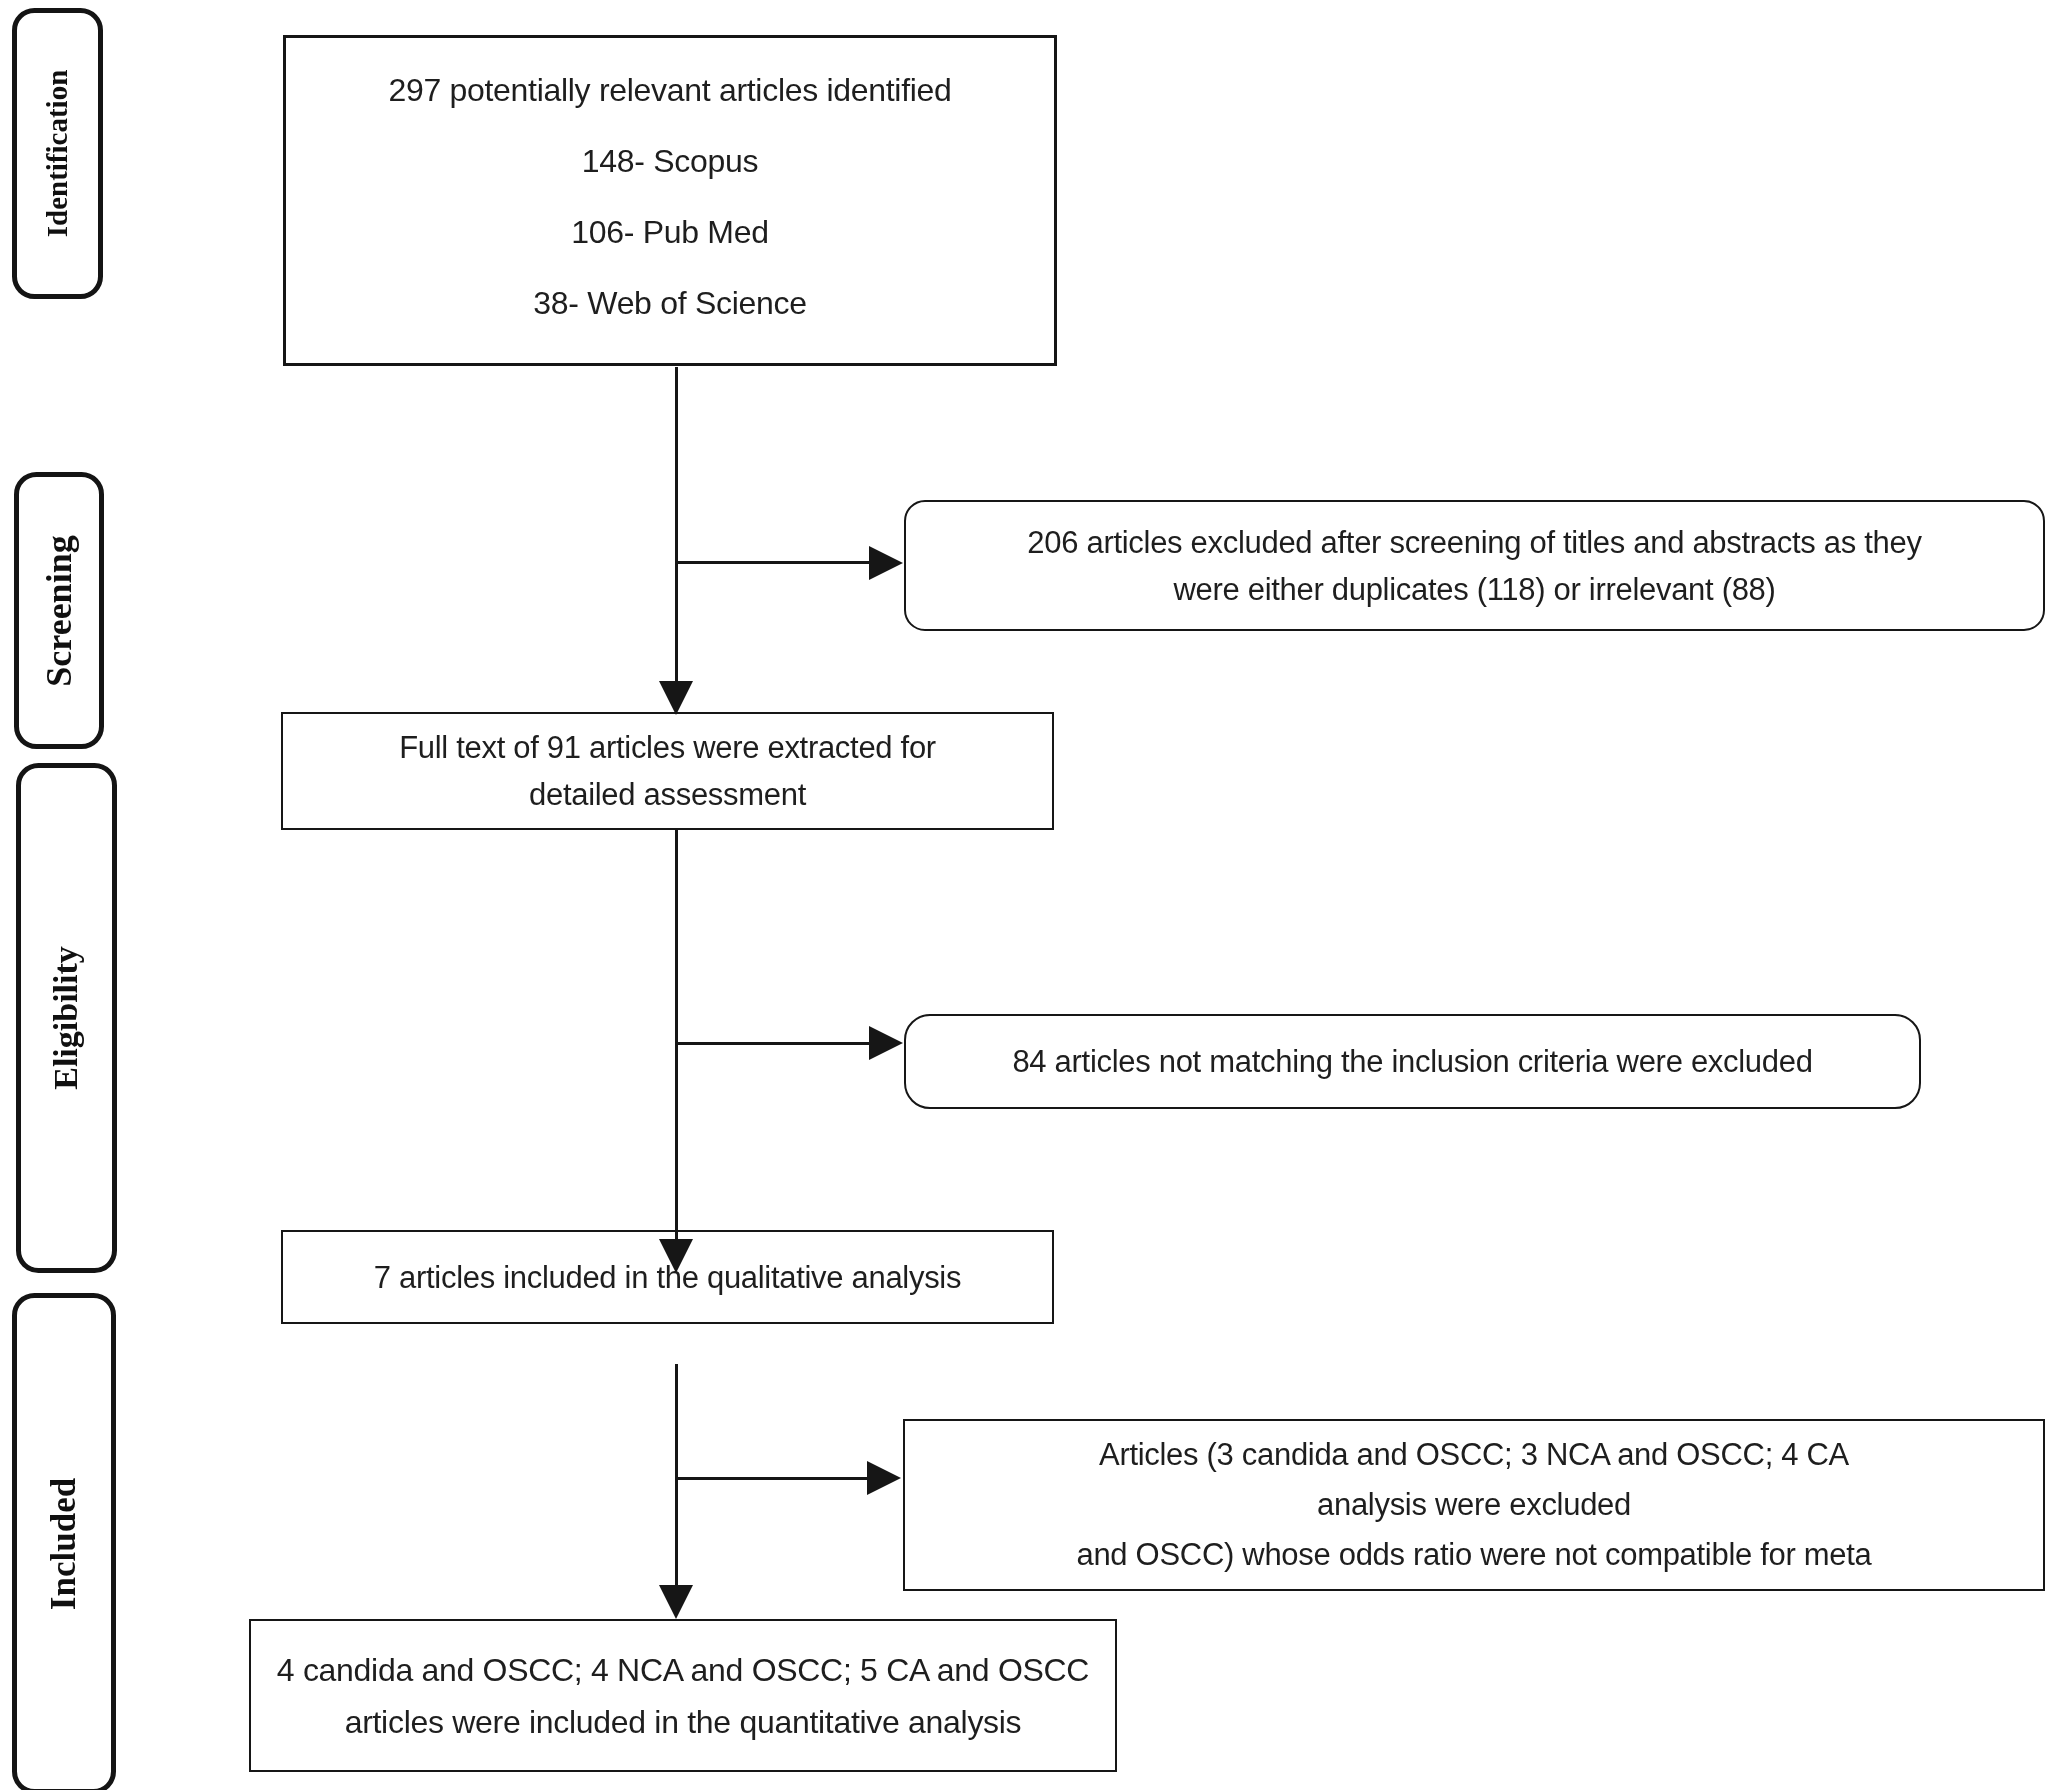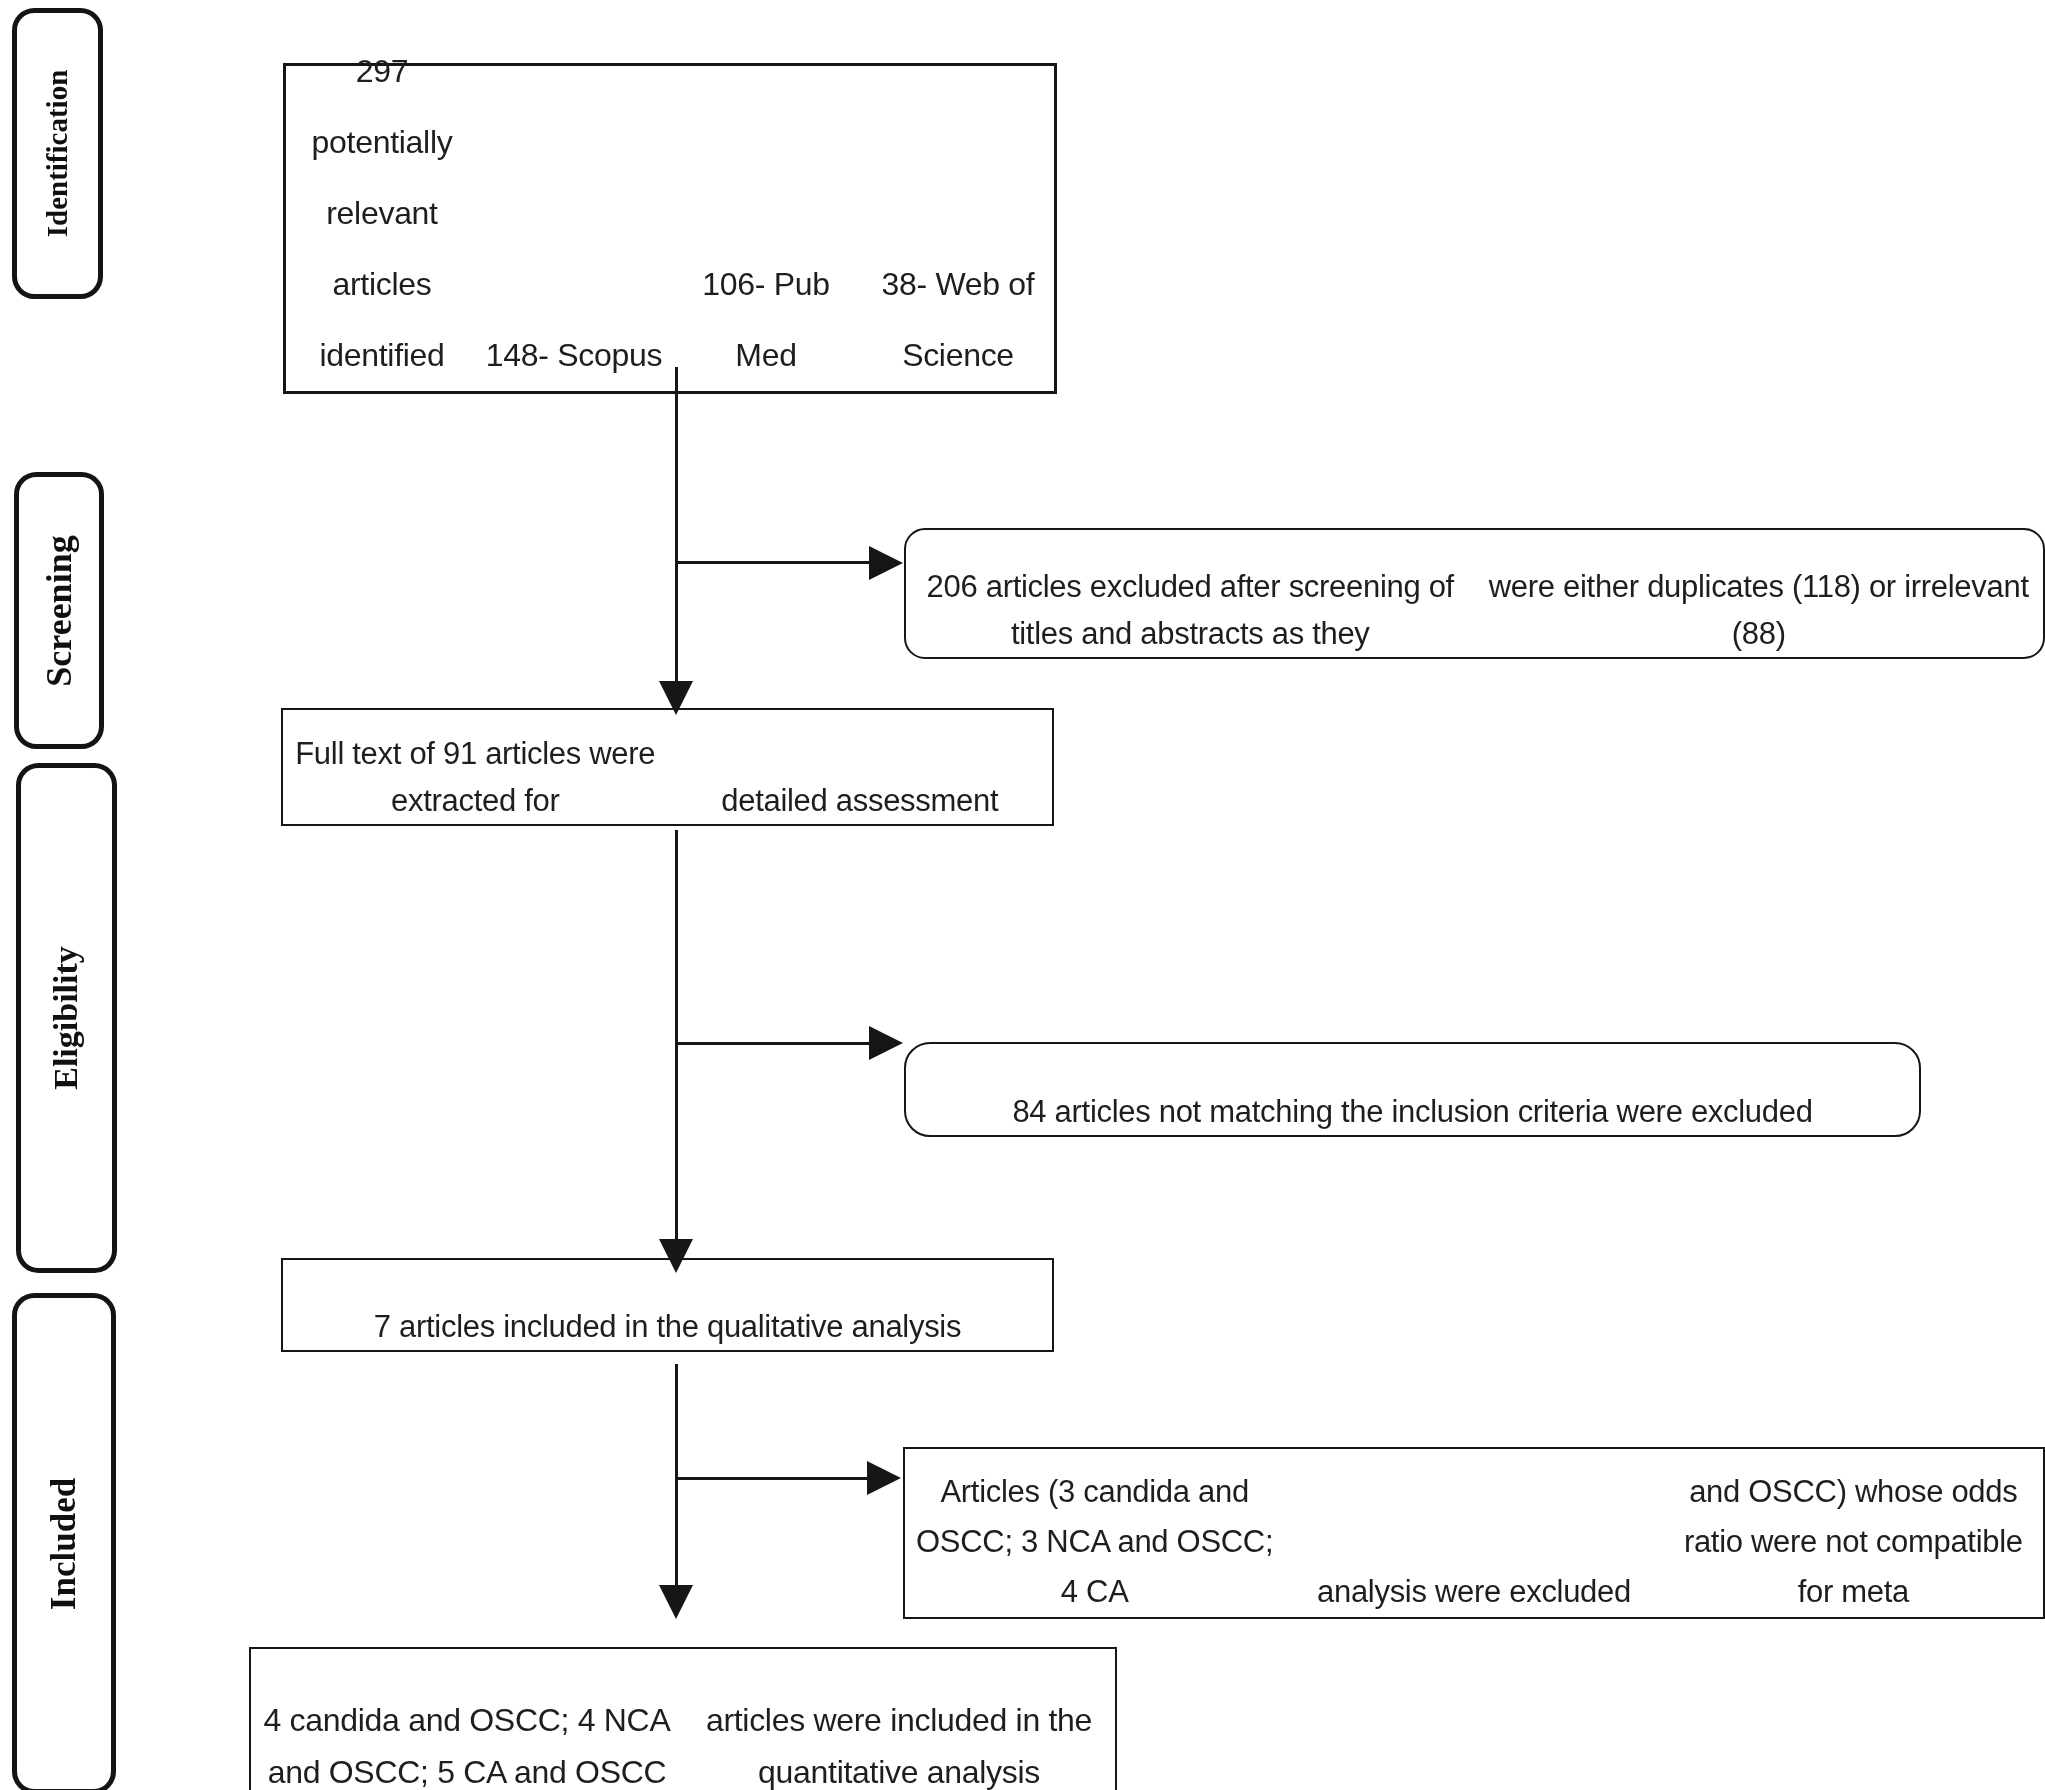--- a/index.html
+++ b/index.html
@@ -36,43 +36,42 @@
   #stage-eligibility .vtext { font-size: 34px; }
   #stage-included       { left: 12.4px;  top: 1293px; width: 94px; height: 491px; }
   #stage-included .vtext { font-size: 35px; }
 
   
   .fbox {
     position: absolute;
     border: 2.5px solid #161616;
     background: #ffffff;
     display: flex;
-    flex-direction: row;
+    flex-direction: column;
     justify-content: center;
-    align-items: flex-end;
+    align-items: flex-start;
     text-align: center;
     color: #1e1e1e;
     font-size: 31px;
     line-height: 47px;
     letter-spacing: -0.3px;
-    margin-top: 28px;
   }
   .fbox .tline { width: 100%; }
 
   #box-identified {
     left: 283px; top: 35px; width: 774px; height: 331px;
     border-width: 3.7px;
     justify-content: flex-start;
     padding-top: 17.4px;
     font-size: 32px;
     line-height: 71px;
     box-sizing: border-box;
   }
   #box-excluded-screening { left: 904px; top: 500px;  width: 1137px; height: 127px; border-radius: 21px; }
-  #box-full-text          { left: 281px;  top: 680px; width: 769px; height: 114px; }
+  #box-full-text          { left: 281px;  top: 712px; width: 769px; height: 114px; }
   #box-excluded-criteria  { left: 904px; top: 1014px; width: 1013px; height: 91px; border-radius: 26px; }
   #box-qualitative        { left: 281px;  top: 1230px; width: 769px; height: 90px; }
   #box-excluded-meta      { left: 903px; top: 1419px; width: 1138px; height: 168px; line-height: 50px; }
   #box-quantitative       { left: 249px;  top: 1619px; width: 864px; height: 149px; font-size: 32px; line-height: 52px; }
 
   
   .vline { position: absolute; width: 2.5px; background: #161616; }
   .hline { position: absolute; height: 2.5px; background: #161616; }
   .head-down {
     position: absolute; width: 0; height: 0;

